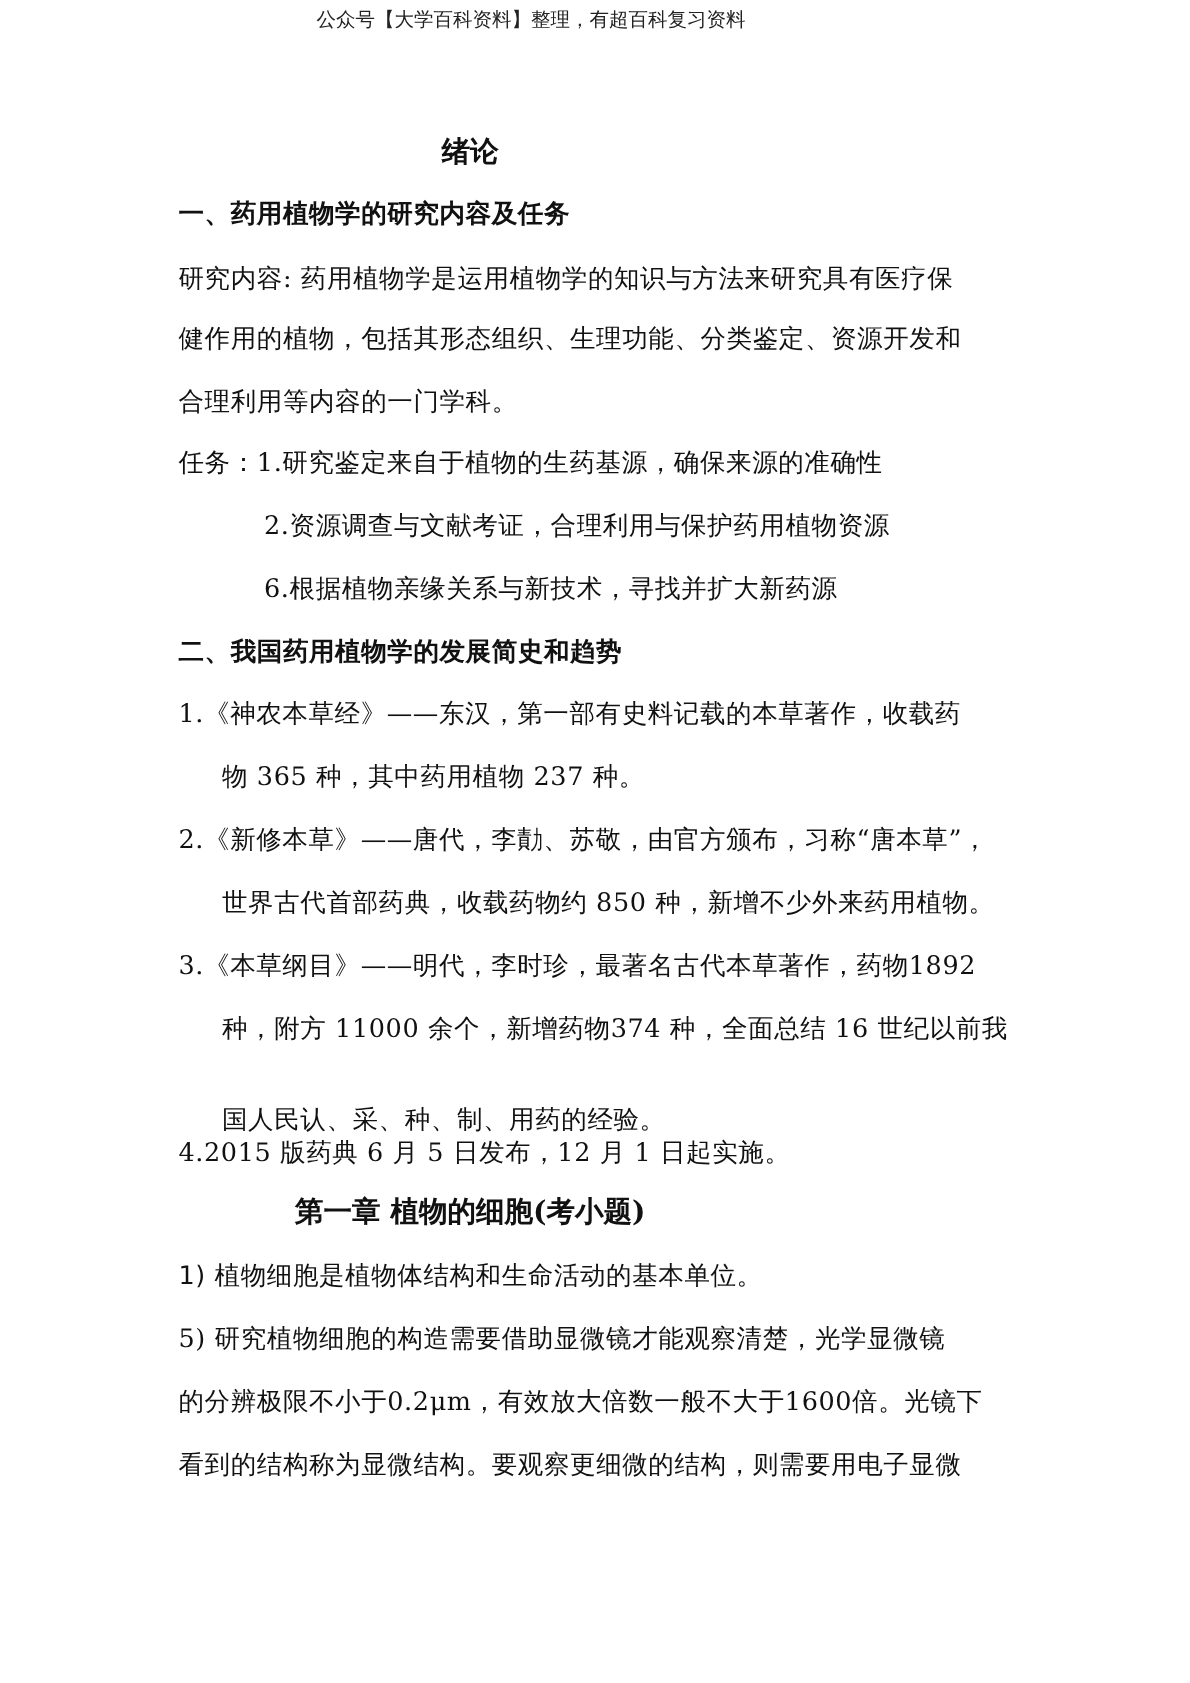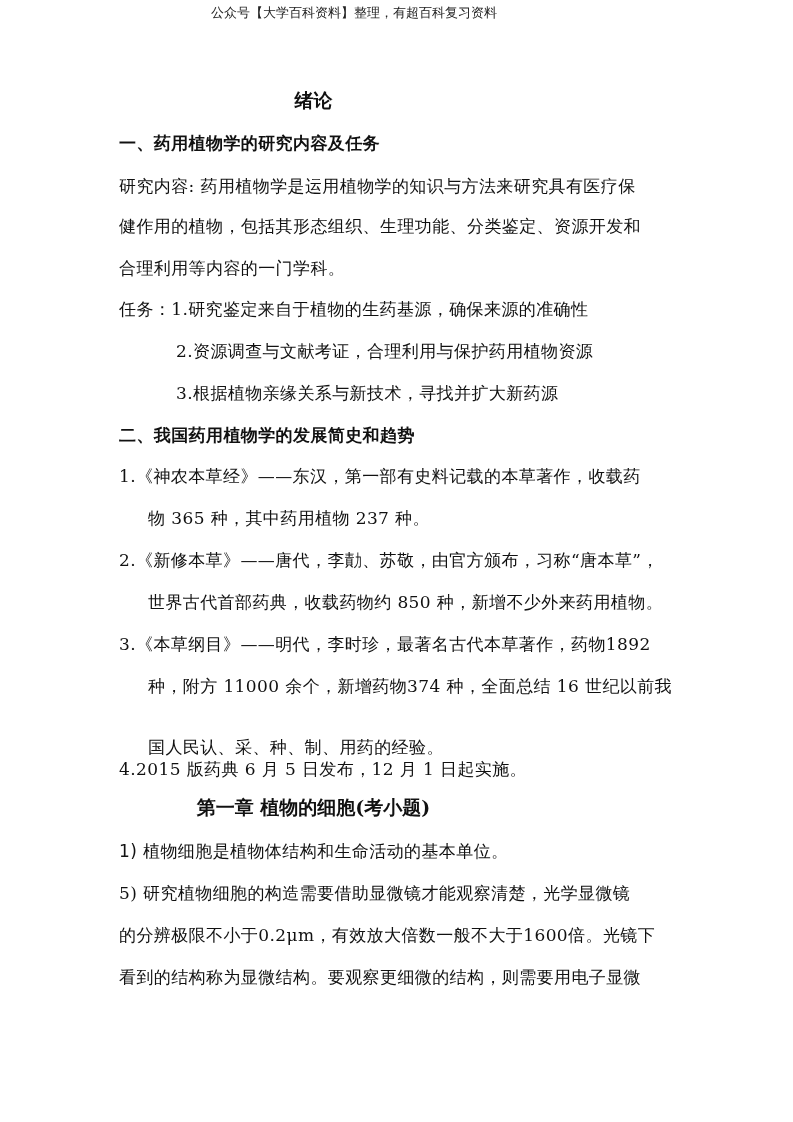--- a/index.html
+++ b/index.html
@@ -36,21 +36,21 @@
 <div class="line h2" style="top:132px;">一、药用植物学的研究内容及任务</div>
 
 <div class="line" style="top:175px;">研究内容: 药用植物学是运用植物学的知识与方法来研究具有医疗保</div>
 <div class="line" style="top:215px;">健作用的植物，包括其形态组织、生理功能、分类鉴定、资源开发和</div>
 <div class="line" style="top:257px;">合理利用等内容的一门学科。</div>
 
 <div class="line" style="top:298px;">
   <span>任务：</span><span>1.研究鉴定来自于植物的生药基源，确保来源的准确性</span>
 </div>
 <div class="line indent1" style="top:340px;">2.资源调查与文献考证，合理利用与保护药用植物资源</div>
-<div class="line indent1" style="top:382px;">3.根据植物亲缘关系与新技术，寻找并扩大新药源</div>
+<div class="line indent1" style="top:382px;">6.根据植物亲缘关系与新技术，寻找并扩大新药源</div>
 
 <div class="line h2" style="top:424px;">二、我国药用植物学的发展简史和趋势</div>
 
 <div class="line" style="top:465px;">1.《神农本草经》——东汉，第一部有史料记载的本草著作，收载药</div>
 <div class="line indent2" style="top:507px;">物 365 种，其中药用植物 237 种。</div>
 
 <div class="line" style="top:549px;">2.《新修本草》——唐代，李勣、苏敬，由官方颁布，习称“唐本草”，</div>
 <div class="line indent2" style="top:591px;">世界古代首部药典，收载药物约 850 种，新增不少外来药用植物。</div>
 
 <div class="line" style="top:633px;">3.《本草纲目》——明代，李时珍，最著名古代本草著作，药物1892</div>

